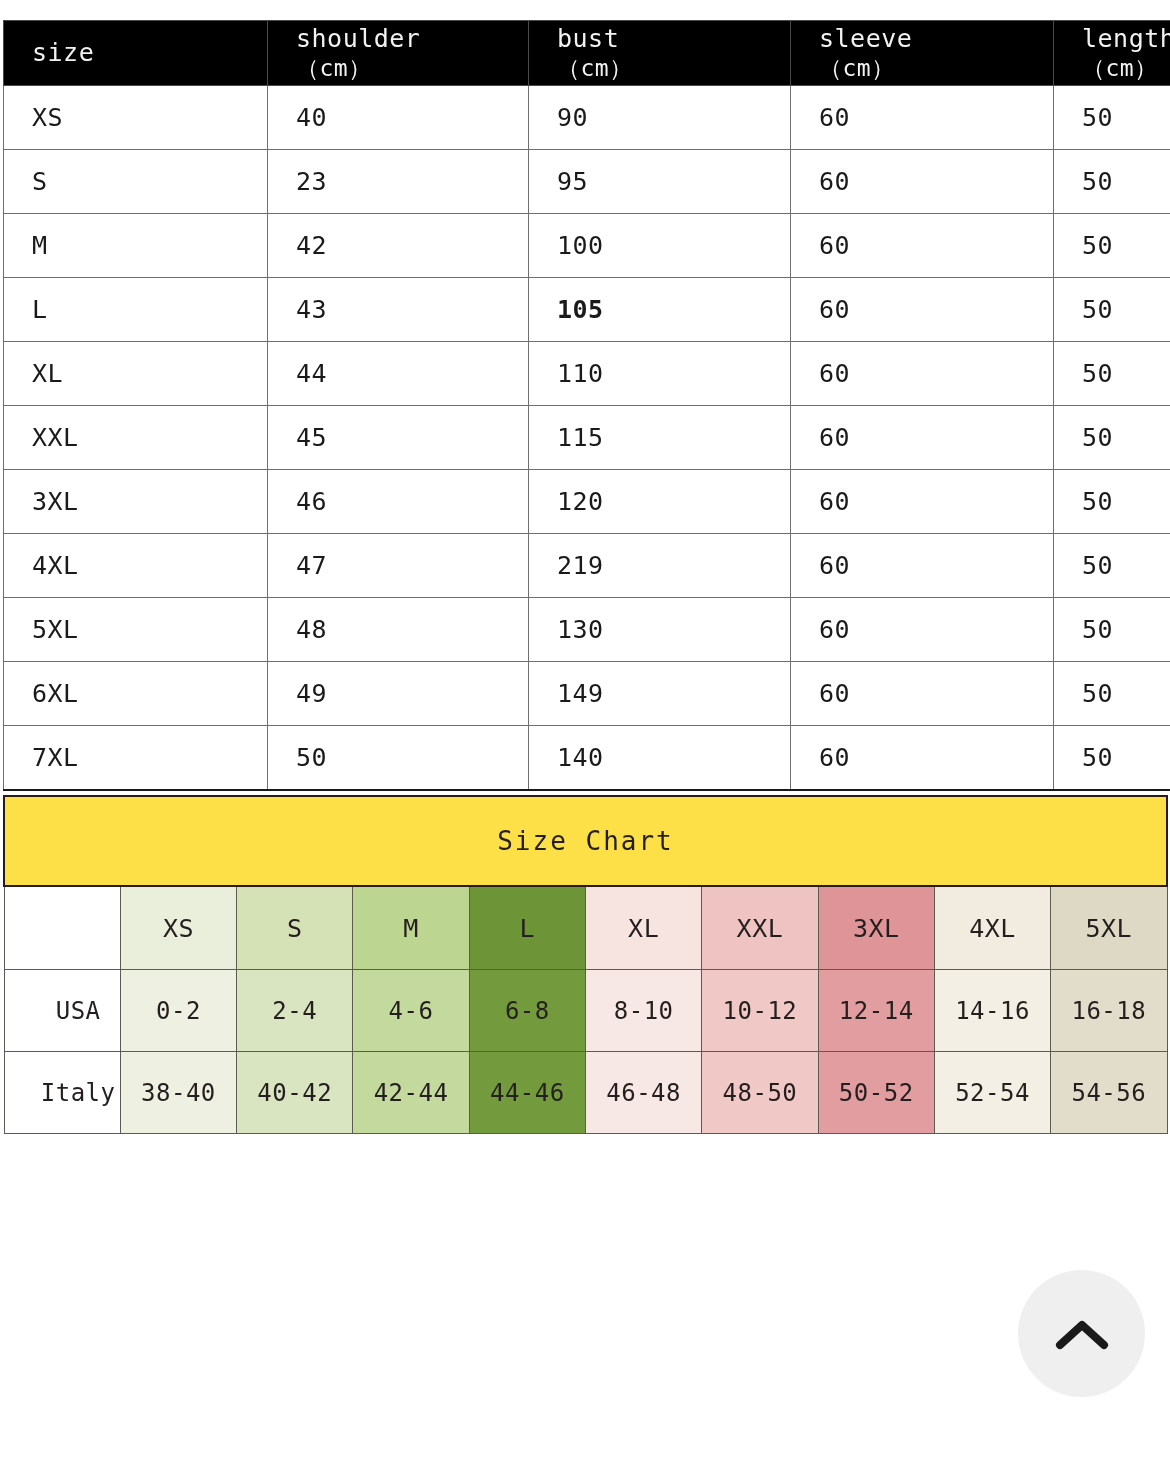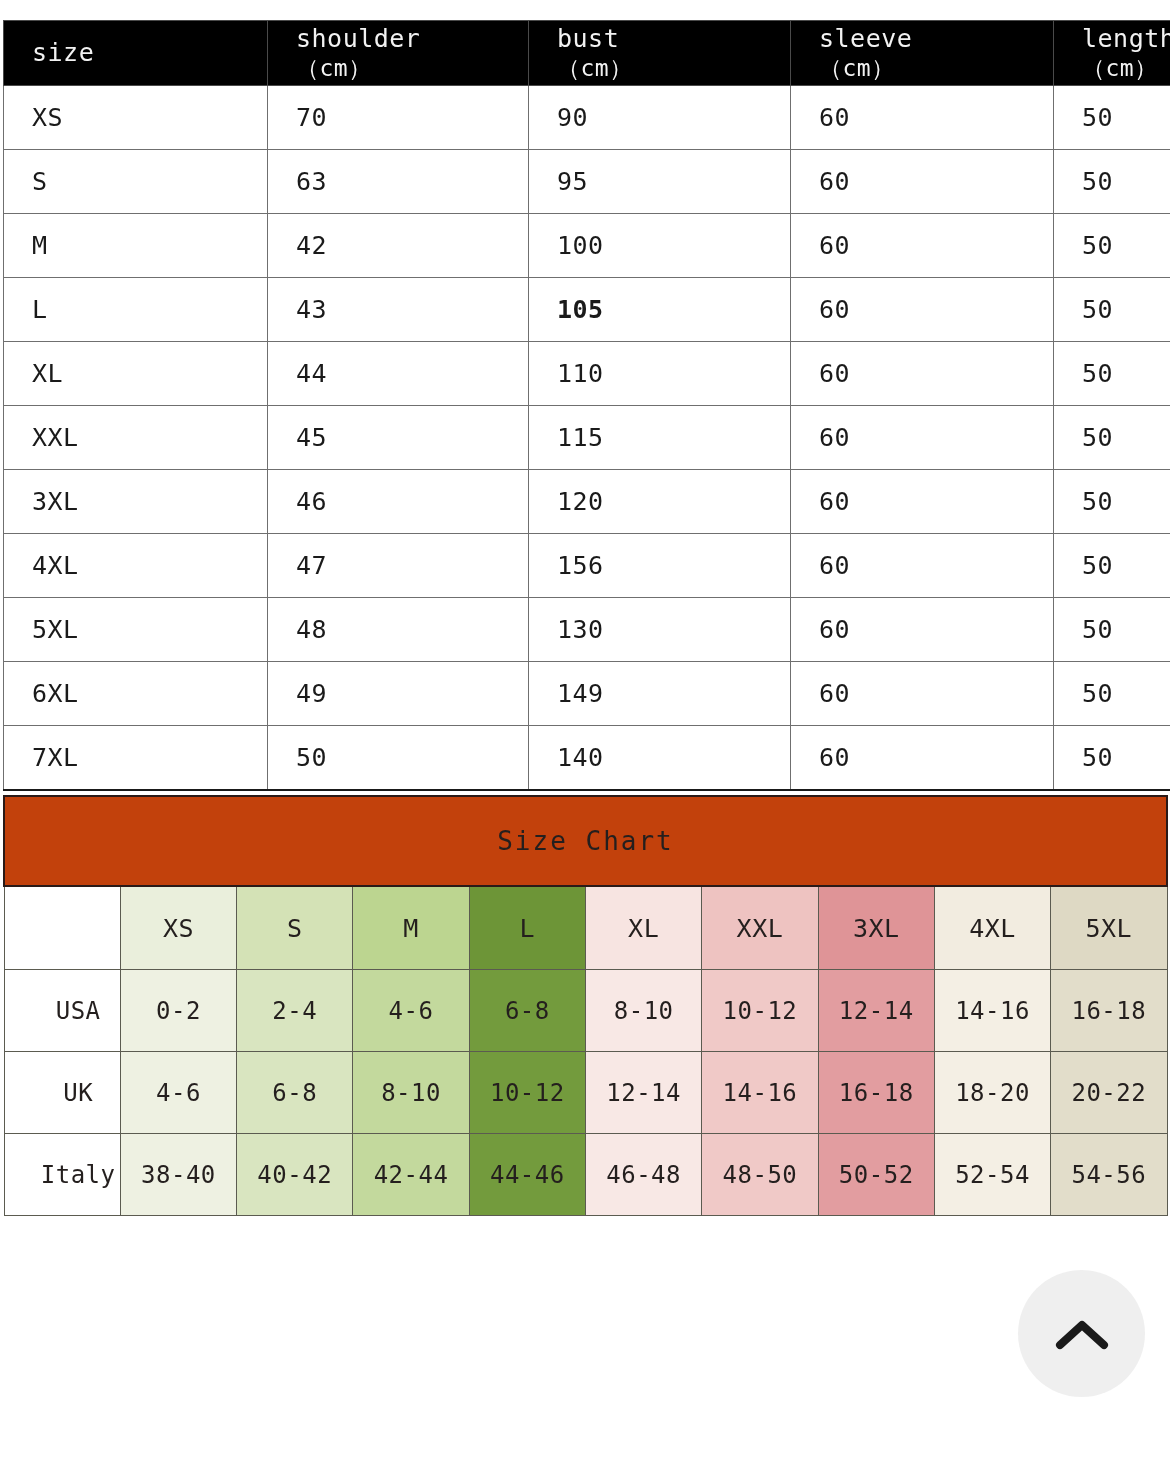--- a/index.html
+++ b/index.html
@@ -135,28 +135,28 @@
           <th style="width: 234px;"><span>size</span></th>
           <th style="width: 231px;"><span>shoulder</span><span class="unit">（cm）</span></th>
           <th style="width: 232px;"><span>bust</span><span class="unit">（cm）</span></th>
           <th style="width: 233px;"><span>sleeve</span><span class="unit">（cm）</span></th>
           <th style="width: 235px;"><span>length</span><span class="unit">（cm）</span></th>
         </tr>
     </thead>
     <tbody id="m-body">
         <tr>
           <td style="width: 234px;">XS</td>
-          <td style="width: 231px;">70</td>
+          <td style="width: 231px;">40</td>
           <td style="width: 232px;">90</td>
           <td style="width: 233px;">60</td>
           <td style="width: 235px;">50</td>
         </tr>
         <tr>
           <td style="width: 234px;">S</td>
-          <td style="width: 231px;">63</td>
+          <td style="width: 231px;">23</td>
           <td style="width: 232px;">95</td>
           <td style="width: 233px;">60</td>
           <td style="width: 235px;">50</td>
         </tr>
         <tr>
           <td style="width: 234px;">M</td>
           <td style="width: 231px;">42</td>
           <td style="width: 232px;">100</td>
           <td style="width: 233px;">60</td>
           <td style="width: 235px;">50</td>
@@ -185,21 +185,21 @@
         <tr>
           <td style="width: 234px;">3XL</td>
           <td style="width: 231px;">46</td>
           <td style="width: 232px;">120</td>
           <td style="width: 233px;">60</td>
           <td style="width: 235px;">50</td>
         </tr>
         <tr>
           <td style="width: 234px;">4XL</td>
           <td style="width: 231px;">47</td>
-          <td style="width: 232px;">156</td>
+          <td style="width: 232px;">219</td>
           <td style="width: 233px;">60</td>
           <td style="width: 235px;">50</td>
         </tr>
         <tr>
           <td style="width: 234px;">5XL</td>
           <td style="width: 231px;">48</td>
           <td style="width: 232px;">130</td>
           <td style="width: 233px;">60</td>
           <td style="width: 235px;">50</td>
         </tr>
@@ -218,21 +218,21 @@
           <td style="width: 235px;">50</td>
         </tr>
       </tbody>
   </table>
 </div>
 
 <div id="size-chart-wrap">
   <table class="s-table">
     <thead>
       <tr>
-        <th class="sc-title" id="sc-title-cell" colspan="10" style="background: #c2410c;">Size Chart</th>
+        <th class="sc-title" id="sc-title-cell" colspan="10" style="background: #fde047;">Size Chart</th>
       </tr>
     </thead>
     <thead class="col-head">
       <tr id="s-head-row">
           <th class="corner-blank" style="width: 117px;"></th>
           <th style="width: 116px; background: rgb(234, 239, 220);">XS</th>
           <th style="width: 116px; background: rgb(212, 226, 182);">S</th>
           <th style="width: 116px; background: rgb(188, 213, 144);">M</th>
           <th style="width: 116px; background: rgb(109, 149, 55);">L</th>
           <th style="width: 116px; background: rgb(247, 228, 225);">XL</th>
@@ -249,32 +249,20 @@
           <td style="width: 116px; background: rgb(217, 229, 192);">2-4</td>
           <td style="width: 116px; background: rgb(195, 217, 157);">4-6</td>
           <td style="width: 116px; background: rgb(115, 155, 61);">6-8</td>
           <td style="width: 116px; background: rgb(248, 232, 229);">8-10</td>
           <td style="width: 116px; background: rgb(240, 201, 199);">10-12</td>
           <td style="width: 116px; background: rgb(226, 157, 160);">12-14</td>
           <td style="width: 116px; background: rgb(244, 239, 228);">14-16</td>
           <td style="width: 116px; background: rgb(226, 221, 202);">16-18</td>
         </tr>
         <tr>
-          <td class="rowlabel" style="width: 117px;">UK</td>
-          <td style="width: 116px; background: rgb(238, 241, 226);">4-6</td>
-          <td style="width: 116px; background: rgb(217, 229, 192);">6-8</td>
-          <td style="width: 116px; background: rgb(195, 217, 157);">8-10</td>
-          <td style="width: 116px; background: rgb(115, 155, 61);">10-12</td>
-          <td style="width: 116px; background: rgb(248, 232, 229);">12-14</td>
-          <td style="width: 116px; background: rgb(240, 201, 199);">14-16</td>
-          <td style="width: 116px; background: rgb(226, 157, 160);">16-18</td>
-          <td style="width: 116px; background: rgb(244, 239, 228);">18-20</td>
-          <td style="width: 116px; background: rgb(226, 221, 202);">20-22</td>
-        </tr>
-        <tr>
           <td class="rowlabel" style="width: 117px;">Italy</td>
           <td style="width: 116px; background: rgb(238, 241, 226);">38-40</td>
           <td style="width: 116px; background: rgb(217, 229, 192);">40-42</td>
           <td style="width: 116px; background: rgb(195, 217, 157);">42-44</td>
           <td style="width: 116px; background: rgb(115, 155, 61);">44-46</td>
           <td style="width: 116px; background: rgb(248, 232, 229);">46-48</td>
           <td style="width: 116px; background: rgb(240, 201, 199);">48-50</td>
           <td style="width: 116px; background: rgb(226, 157, 160);">50-52</td>
           <td style="width: 116px; background: rgb(244, 239, 228);">52-54</td>
           <td style="width: 116px; background: rgb(226, 221, 202);">54-56</td>

